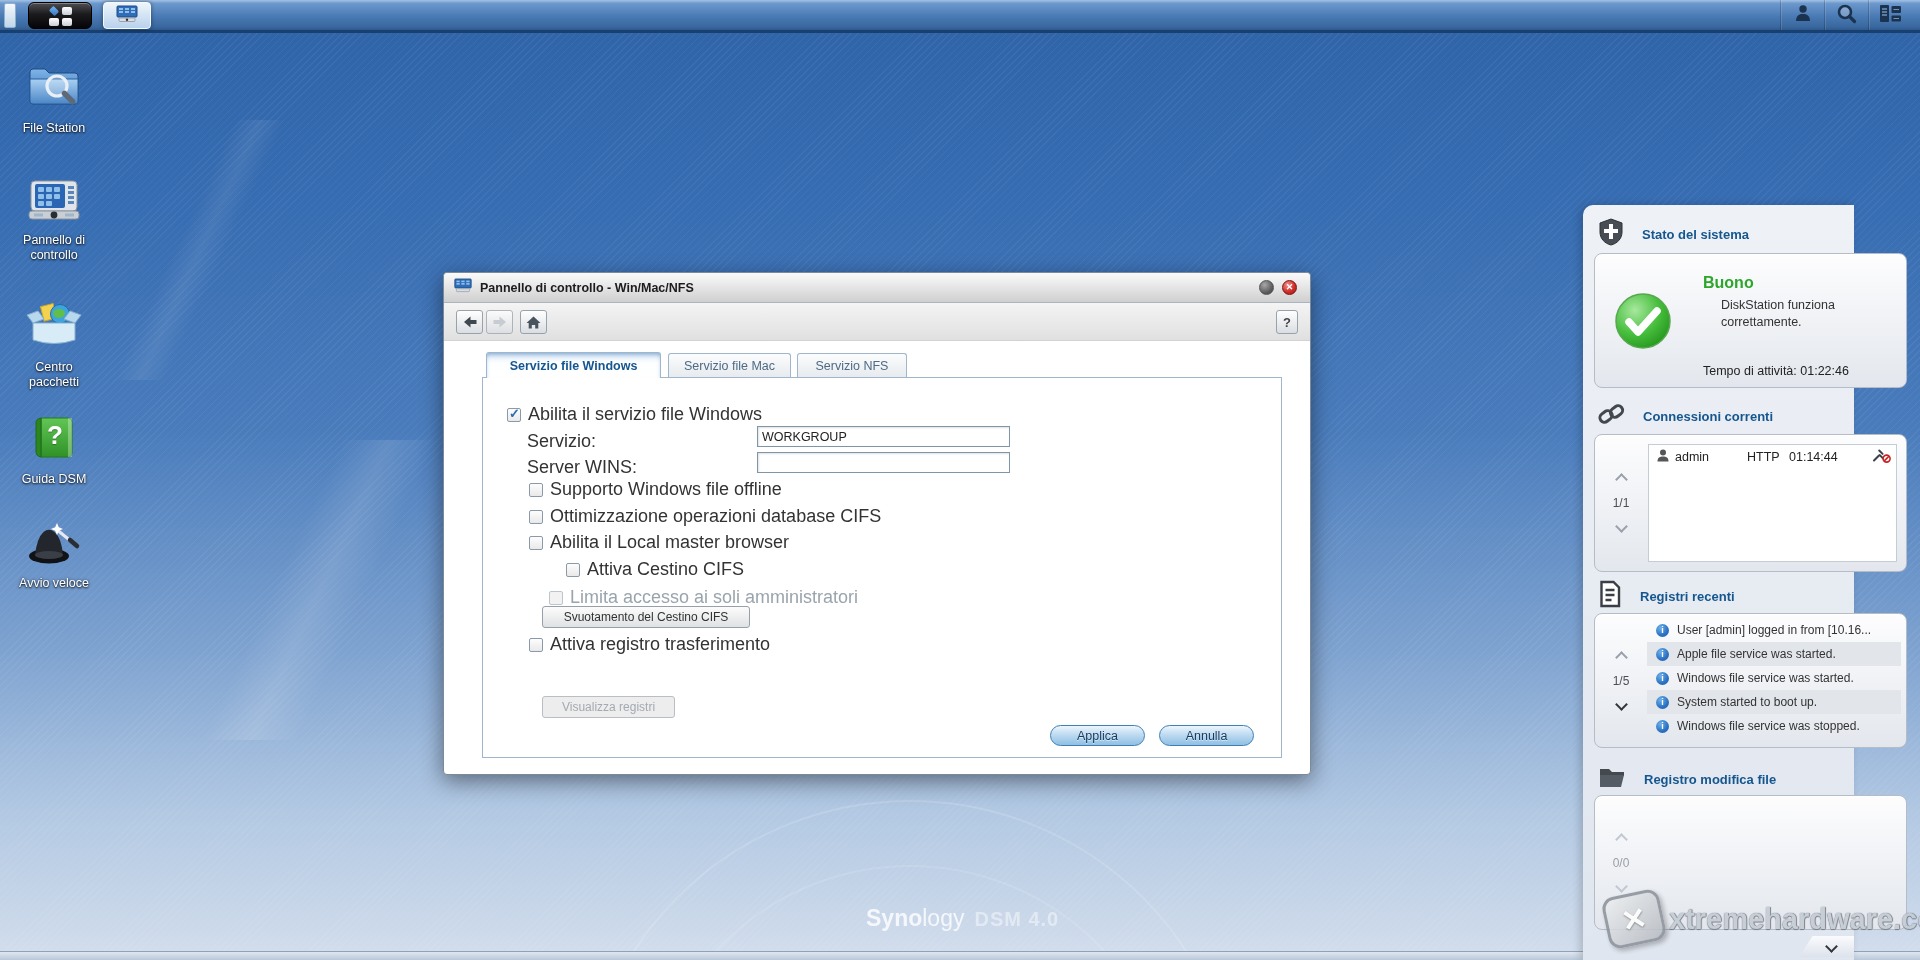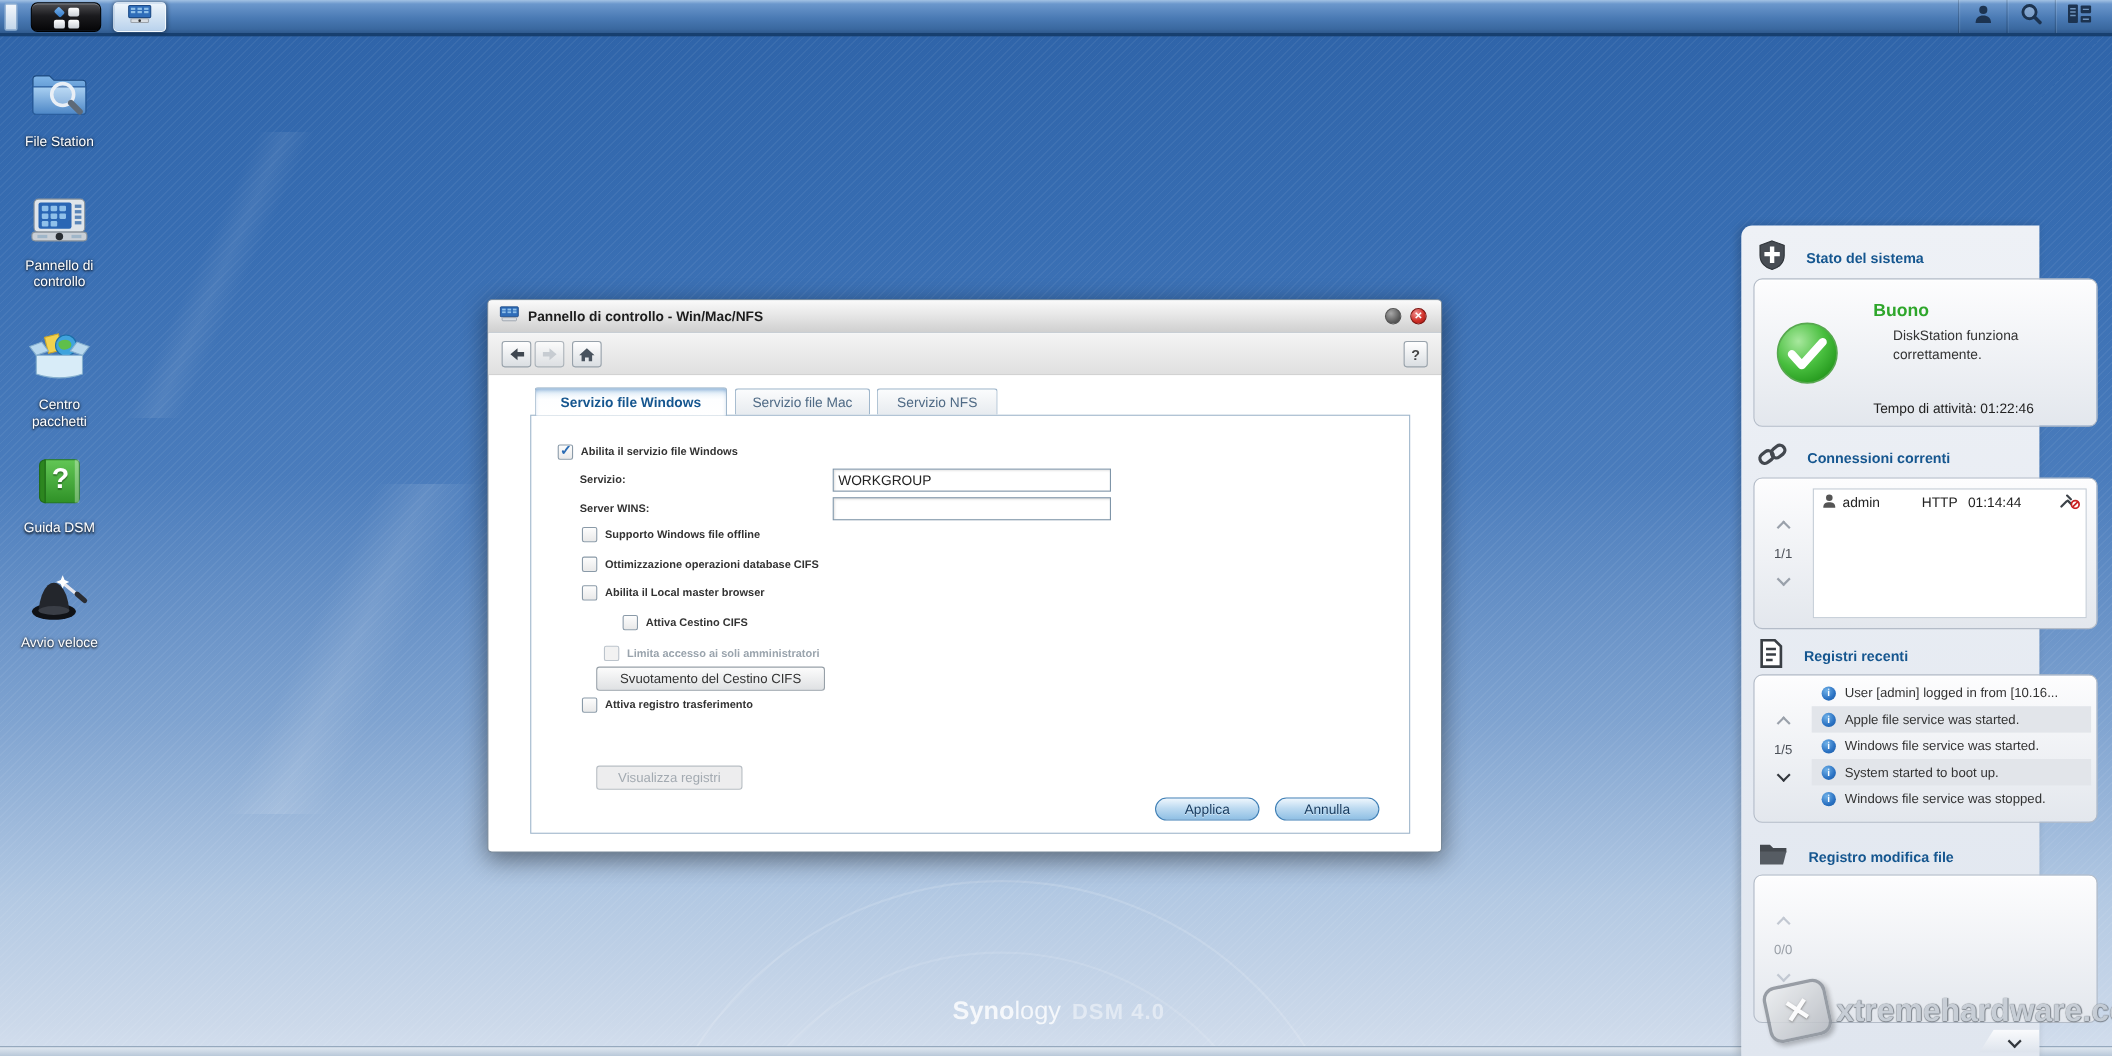--- a/index.html
+++ b/index.html
@@ -72,21 +72,21 @@
     background:linear-gradient(#dcebf7,#fdfeff 40%,#ffffff);
     box-shadow:inset 0 3px 5px -2px rgba(62,120,186,.65); }
   .content-box { position:absolute; left:38px; top:104px; width:800px; height:381px;
     background:#fff; border:1px solid #9fb6cb; }
 
   .crow { position:absolute; display:flex; align-items:center; gap:7px; }
   .cb { width:14px; height:14px; border:1px solid #8a9aa8; border-radius:2px;
     background:linear-gradient(#fdfdfd,#e9e9e9); position:relative; cursor:pointer; flex:none; }
   .cb .mark { position:absolute; left:1px; top:-3px; font-size:13px; font-weight:bold; color:#2b6cb4; font-style:normal; }
   .cb.disabled { background:#f2f2f2; border-color:#bcc4cc; }
-  .flabel { font-size:10px; color:#333;font-weight:bold; }
+  .flabel { font-size:18px; color:#333; }
   .flabel.dim { color:#9aa4ad; }
   .txt { position:absolute; width:253px; height:21px; border:1px solid #7f95a8; background:#fff;
     font-family:"Liberation Sans",sans-serif; font-size:12.5px; color:#222; padding:1px 4px;
     box-shadow:inset 1px 1px 2px rgba(0,0,0,.12); }
   .gbtn { position:absolute; height:22px; border:1px solid #97a0a8; border-radius:3px;
     background:linear-gradient(#fcfcfc,#dfe1e3); font-size:12px; color:#333; cursor:pointer;
     display:flex; align-items:center; justify-content:center; font-family:"Liberation Sans",sans-serif; }
   .gbtn.disabled { color:#a3aab1; border-color:#b8bec4; background:#ededee; }
   .pill { position:absolute; width:95px; height:21px; border-radius:11px; border:1px solid #3f7fb5;
     background:linear-gradient(#eef6fd,#bedbf1 45%,#8fbfe4); color:#163a5e; font-size:12.5px;

